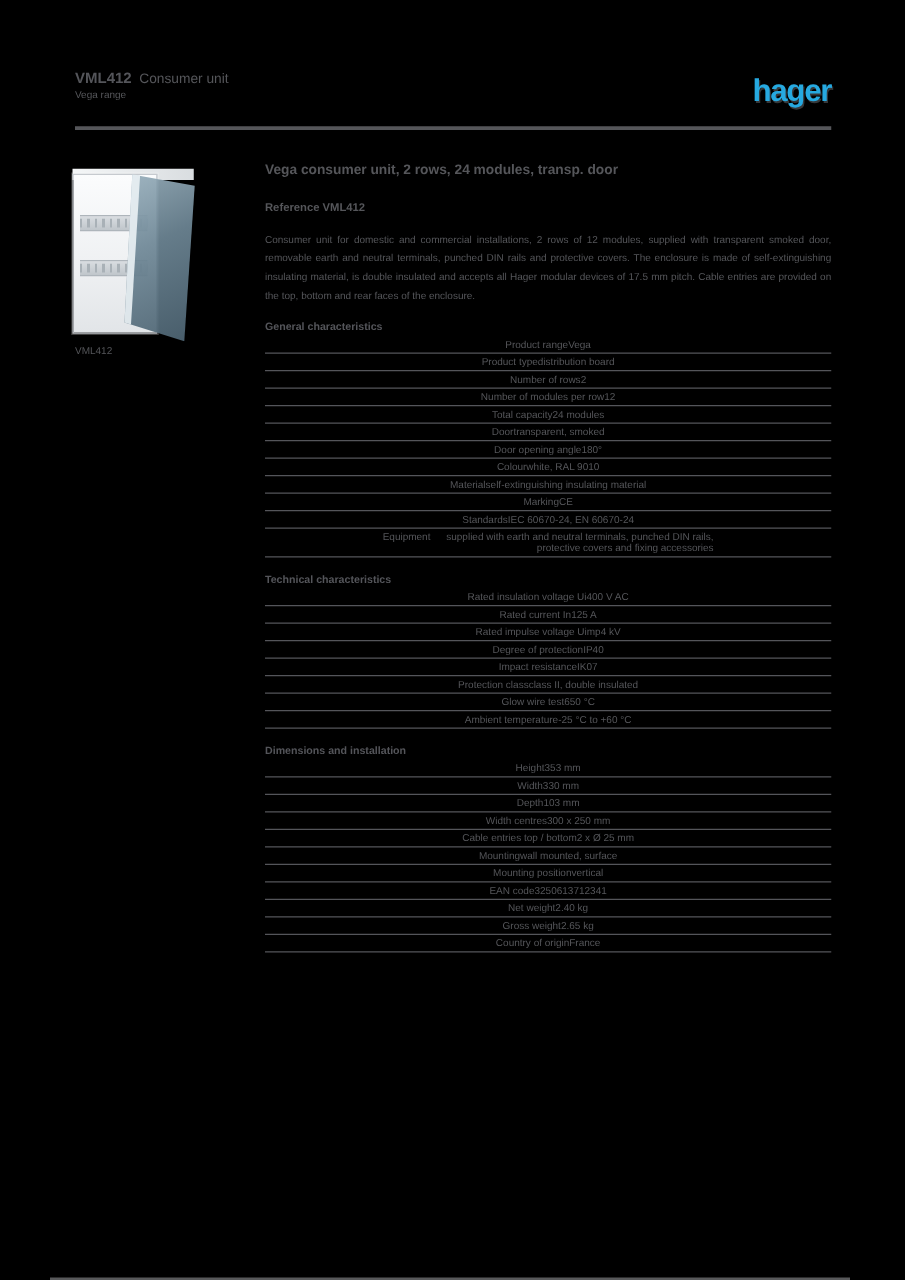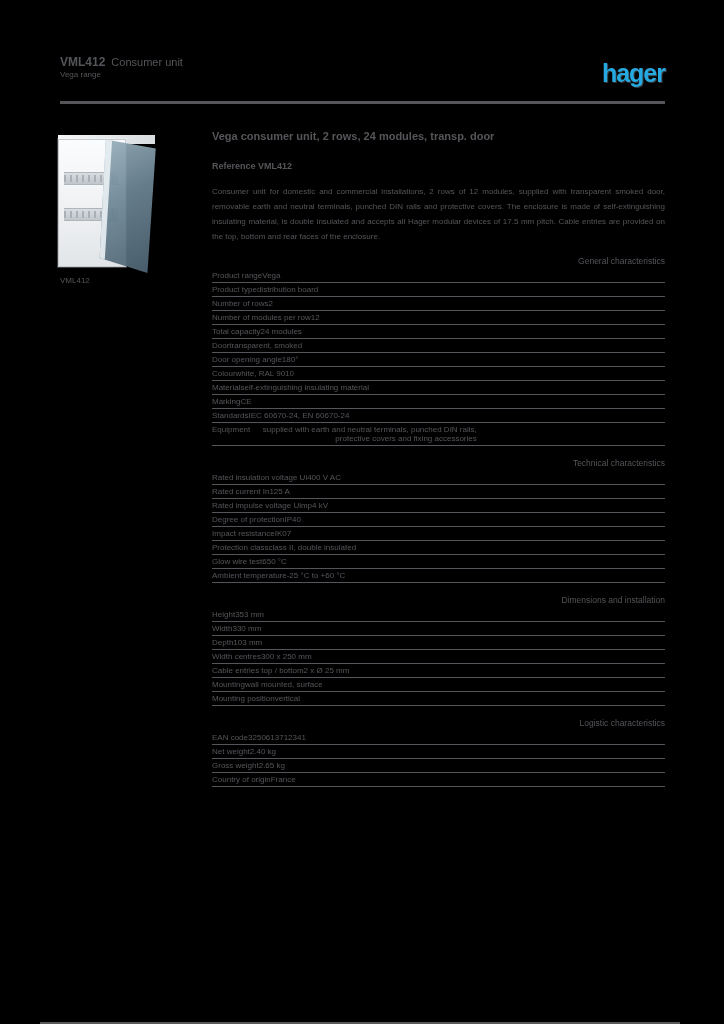--- a/index.html
+++ b/index.html
@@ -31,22 +31,22 @@
         background:linear-gradient(155deg,rgba(168,190,202,.95) 0%,rgba(110,135,150,.92) 45%,rgba(70,92,106,.95) 100%);}
   .door-edge{position:absolute;left:0;top:0;width:104px;height:150px;
         clip-path:polygon(46% 3%,52% 3.6%,45% 83%,40% 82%);
         background:rgba(235,242,245,.9);}
   .fig-caption{position:absolute;left:2px;top:141px;font-size:8px;color:#55565a;}
   
   .main{position:absolute;left:212px;top:88px;width:453px;}
   .title{font-size:11px;font-weight:bold;color:#55565a;line-height:18px;margin:0 0 16px 0;}
   .ref{font-size:9px;font-weight:bold;color:#55565a;margin:0 0 13px 0;}
   .desc{font-size:8px;line-height:15px;color:#55565a;margin:0 0 6px 0;text-align:justify;}
-  .sec-h{font-size:8.5px;font-weight:normal;color:#54555a;margin:12px 0 3px 0;text-align:right;}
-  .srow{display:flex;justify-content:flex-start;align-items:flex-start;
+  .sec-h{font-size:8.5px;font-weight:bold;color:#54555a;margin:12px 0 3px 0;}
+  .srow{display:flex;justify-content:center;align-items:flex-start;
         border-bottom:1px solid #54555a;padding:2px 0 2px 0;font-size:8px;line-height:9px;}
   .lbl{color:#55565a;max-width:48%;}
   .val{color:#55565a;text-align:right;max-width:50%;}
   
   .f-bar{position:absolute;left:40px;top:983px;width:640px;height:8px;background:#58595b;}
   .f-white{position:absolute;left:56px;top:990px;width:113px;height:25px;background:#eab308;}
   .f-site{position:absolute;left:8px;top:6px;font-size:9px;color:#3d3d3f;text-decoration:none;}
   .f-center{position:absolute;left:303px;top:993px;font-size:8px;color:#55565a;}
   .f-page{position:absolute;left:625px;top:992px;width:47px;height:21px;background:#58595b;
           color:#34353a;font-size:8px;display:flex;align-items:center;justify-content:center;font-family:Liberation Serif, serif;}
@@ -185,21 +185,20 @@
           <span class="val">2 x Ø 25 mm</span>
         </div>
         <div class="srow">
           <span class="lbl">Mounting</span>
           <span class="val">wall mounted, surface</span>
         </div>
         <div class="srow">
           <span class="lbl">Mounting position</span>
           <span class="val">vertical</span>
         </div>
-        <div class="sec-h">Logistic characteristics</div>
         <div class="srow">
           <span class="lbl">EAN code</span>
           <span class="val">3250613712341</span>
         </div>
         <div class="srow">
           <span class="lbl">Net weight</span>
           <span class="val">2.40 kg</span>
         </div>
         <div class="srow">
           <span class="lbl">Gross weight</span>

